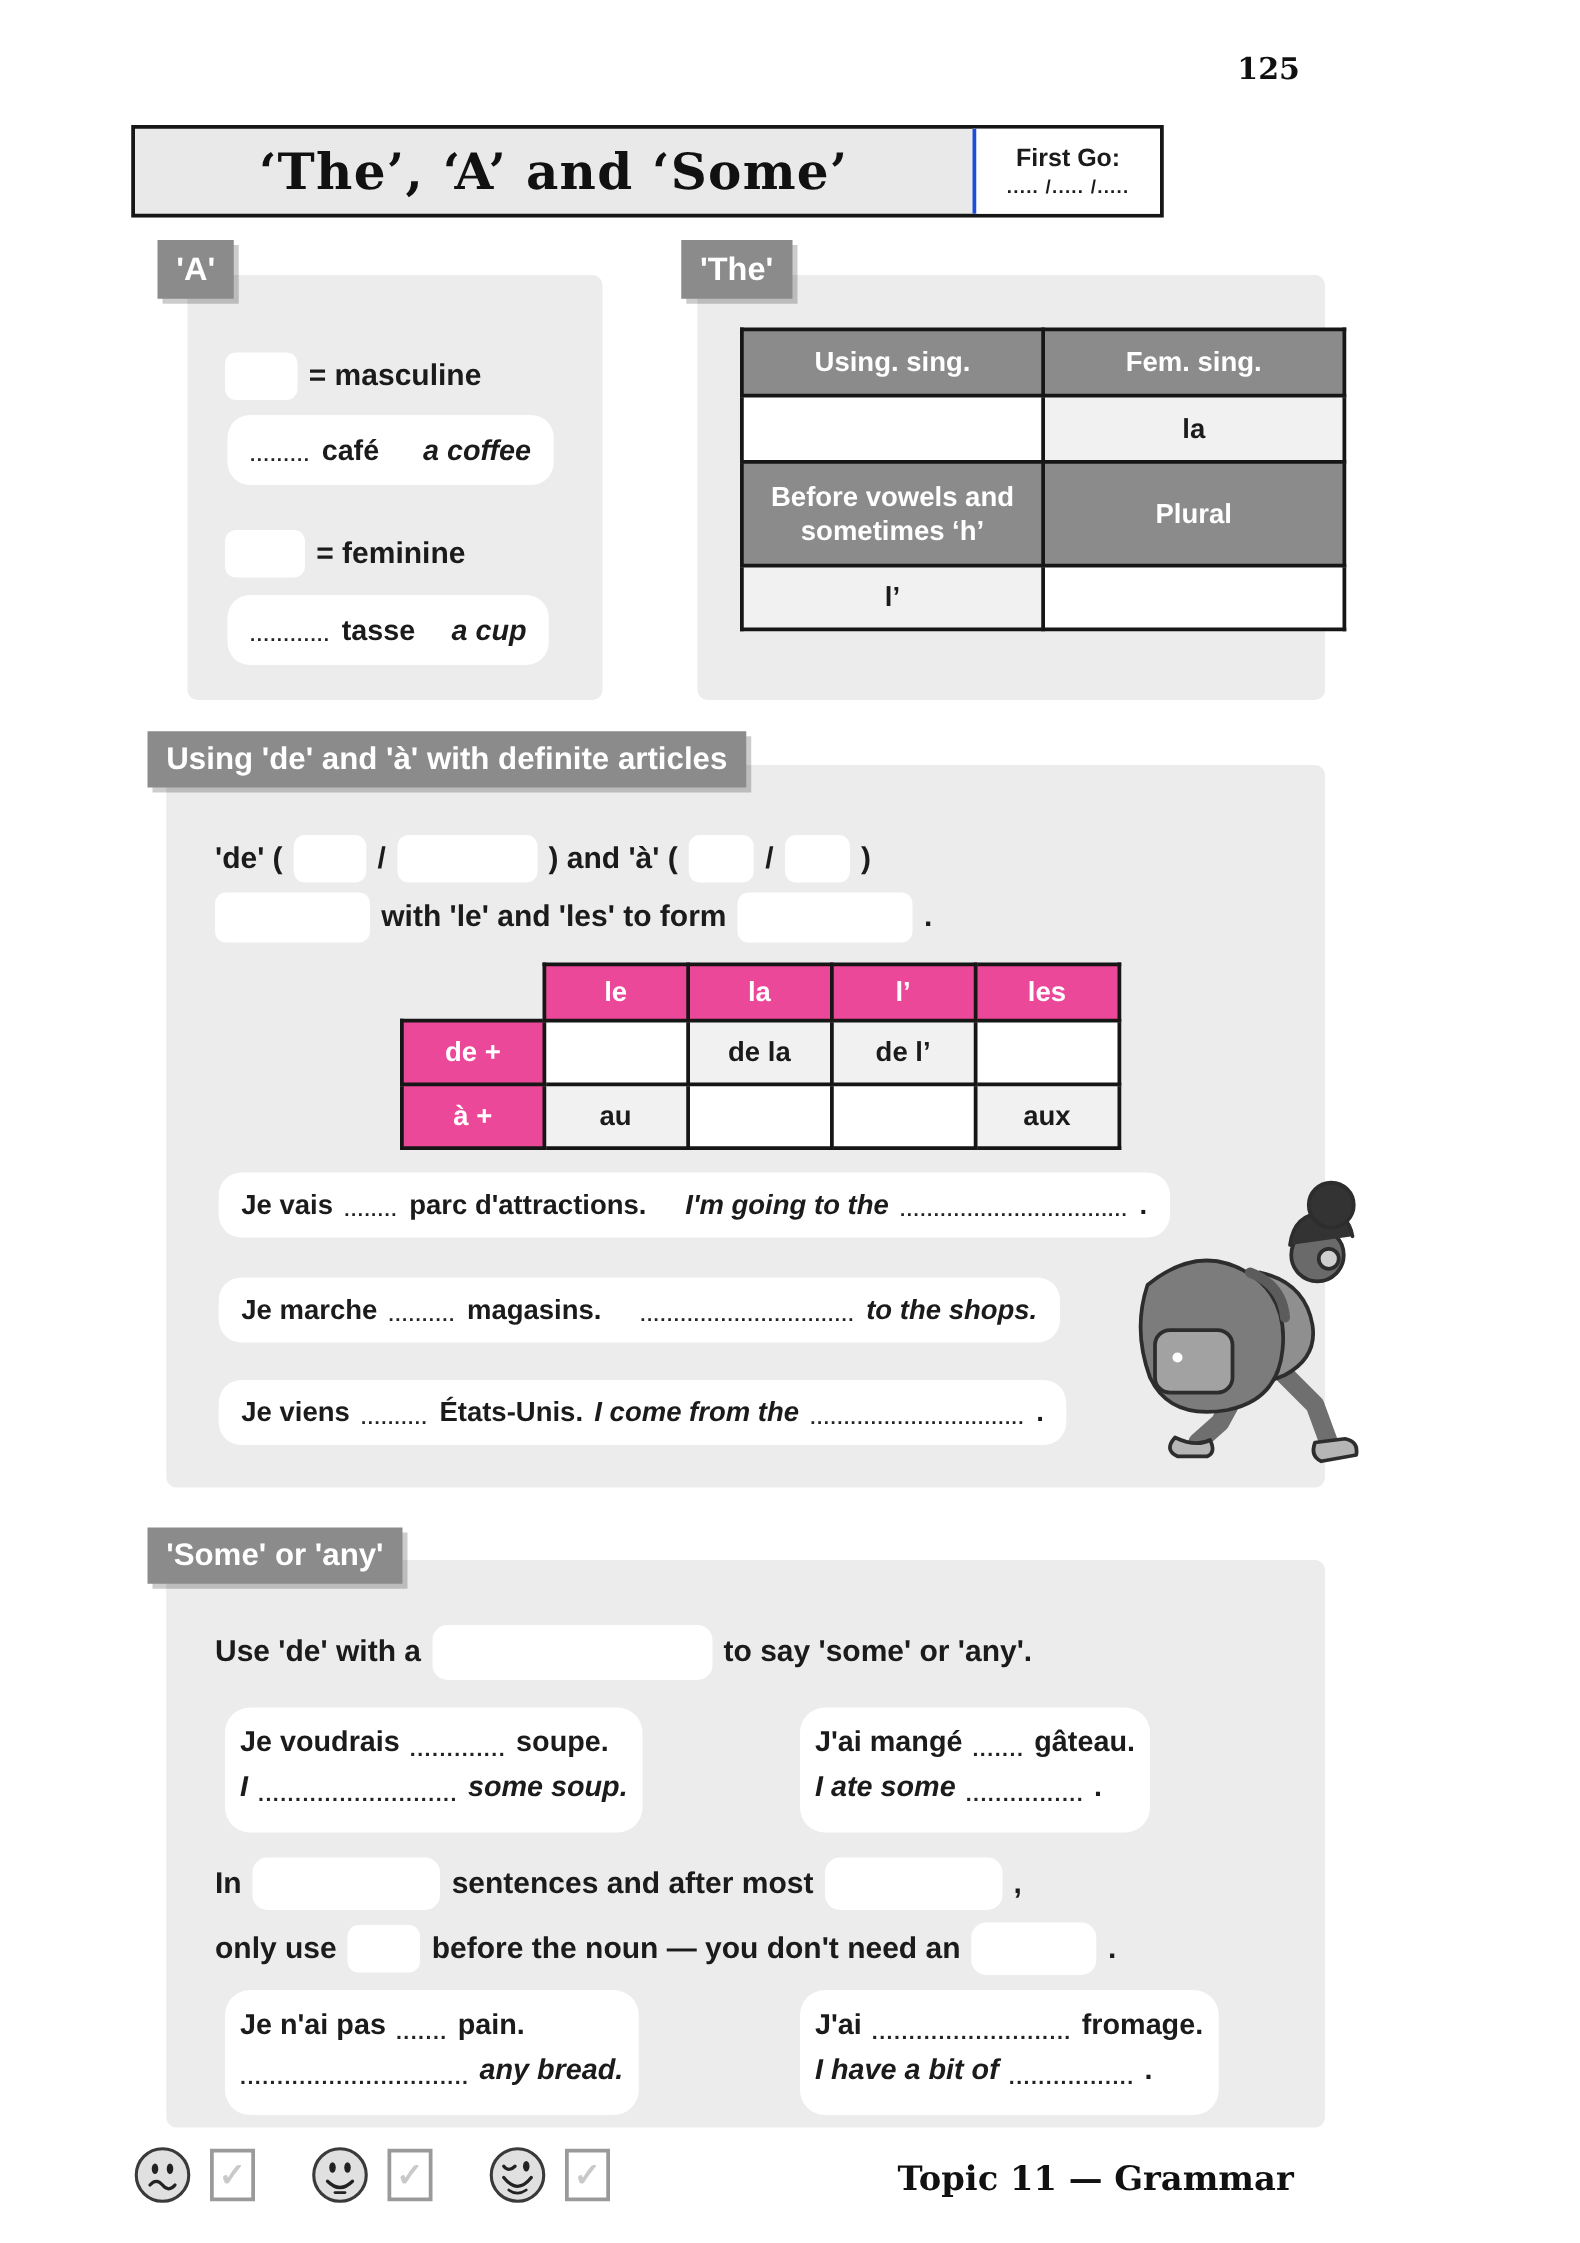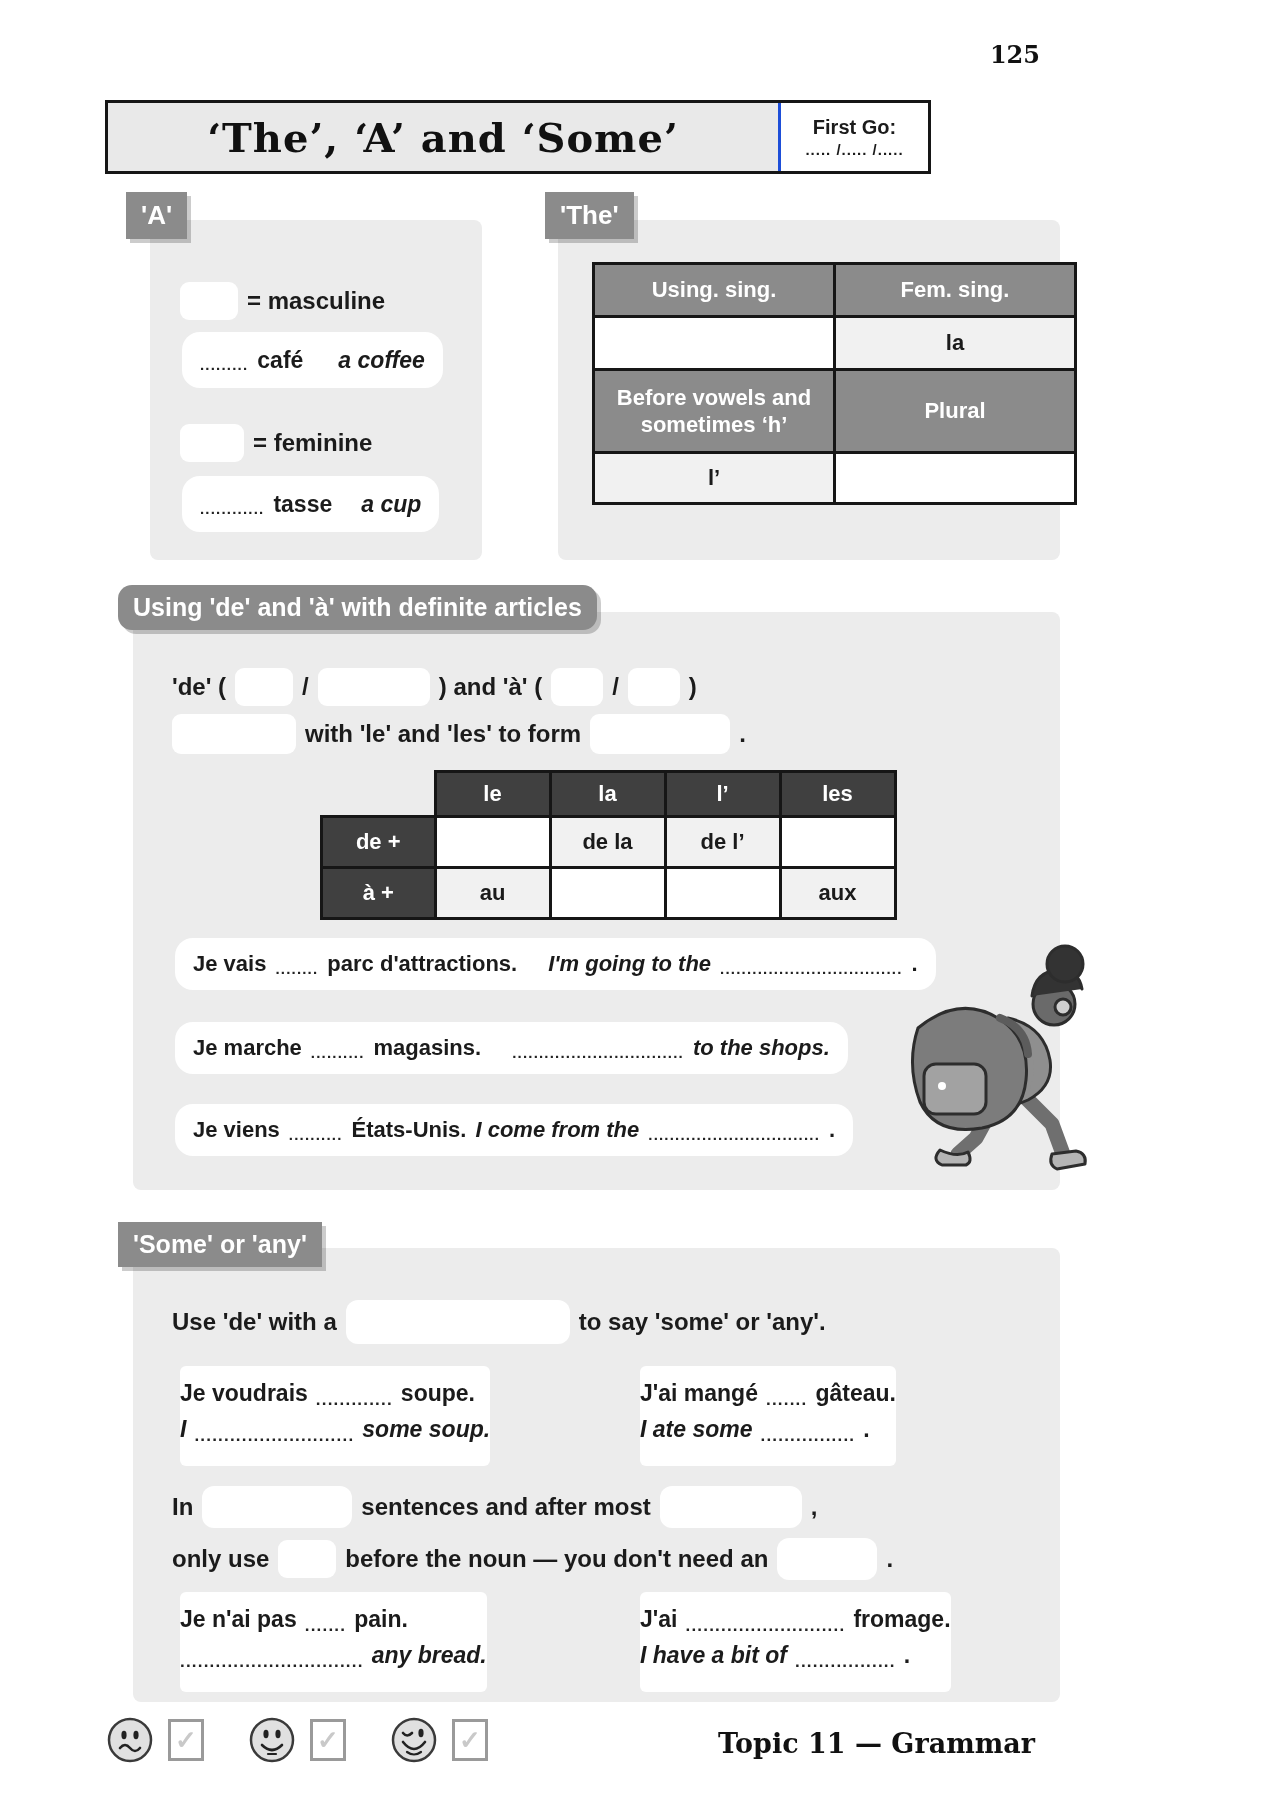--- a/index.html
+++ b/index.html
@@ -36,37 +36,37 @@
   .dots{position:relative;top:4px;font-size:17px;letter-spacing:1.2px;font-weight:700;color:#222;}
   .it{font-style:italic;}
 
   
   .pill{position:absolute;background:#fff;border-radius:18px;display:flex;align-items:center;
         gap:9px;padding:0 18px;height:52px;font:700 22px "Liberation Sans",sans-serif;
         white-space:nowrap;z-index:2;}
   .pill .dots{font-size:15px;}
 
   
-  .xbox{position:absolute;background:#fff;border-radius:6px;padding:14px 0;
+  .xbox{position:absolute;background:#fff;border-radius:20px;padding:14px 12px;
         font:700 23px "Liberation Sans",sans-serif;white-space:nowrap;z-index:2;}
   .xline{display:flex;align-items:baseline;gap:8px;height:36px;}
 
   
   .ttable{position:absolute;border-collapse:collapse;z-index:2;}
   .ttable th,.ttable td{border:3px solid #161616;text-align:center;vertical-align:middle;
         font:700 22px "Liberation Sans",sans-serif;padding:2px 10px;}
   .ttable th{background:#8b8b8b;color:#fff;font-weight:700;}
   .cf{background:#f1f1f1;color:#1b1b1b;}
   .cb{background:#ffffff;}
 
   
   .gtable{position:absolute;border-collapse:collapse;z-index:2;}
   .gtable th,.gtable td{border:3px solid #161616;text-align:center;vertical-align:middle;
         font:700 22px "Liberation Sans",sans-serif;padding:0;}
-  .gtable th{background:#404040;color:#fff;}
+  .gtable th{background:#ec4899;color:#fff;}
   .corner{border:none !important;background:transparent !important;}
 
   
   .footrow{position:absolute;left:106px;top:1716px;display:flex;align-items:center;gap:18px;z-index:2;}
   .fpair{display:flex;align-items:center;gap:14px;margin-right:26px;}
   .cbx{width:30px;height:36px;border:3px solid #9a9a9a;background:#fff;display:flex;
        align-items:center;justify-content:center;font:700 26px "Liberation Sans",sans-serif;color:#c9c9c9;}
   .topic{position:absolute;left:660px;top:1728px;width:375px;text-align:right;
          font:700 27px "DejaVu Serif",serif;color:#111;}
 </style>
@@ -125,21 +125,21 @@
       <th style="height:76px;">Plural</th>
     </tr>
     <tr>
       <td class="cf" style="height:44px;">l’</td>
       <td class="cb" style="height:44px;"></td>
     </tr>
   </tbody>
     </table>
 
   <div class="panel" style="left:133px;top:612px;width:927px;height:578px;"></div>
-  <div class="tab band" style="left:118px;top:585px;border-radius:14px;">Using 'de' and 'à' with definite articles</div>
+  <div class="tab band" style="left:118px;top:585px;">Using 'de' and 'à' with definite articles</div>
 
   <div class="line" style="left:172px;top:668px;">
     <span>'de' (</span>
     <span class="blank" style="width:58px;height:38px;"></span>
     <span>/</span>
     <span class="blank" style="width:112px;height:38px;"></span>
     <span>) and 'à' (</span>
     <span class="blank" style="width:52px;height:38px;"></span>
     <span>/</span>
     <span class="blank" style="width:52px;height:38px;"></span>

